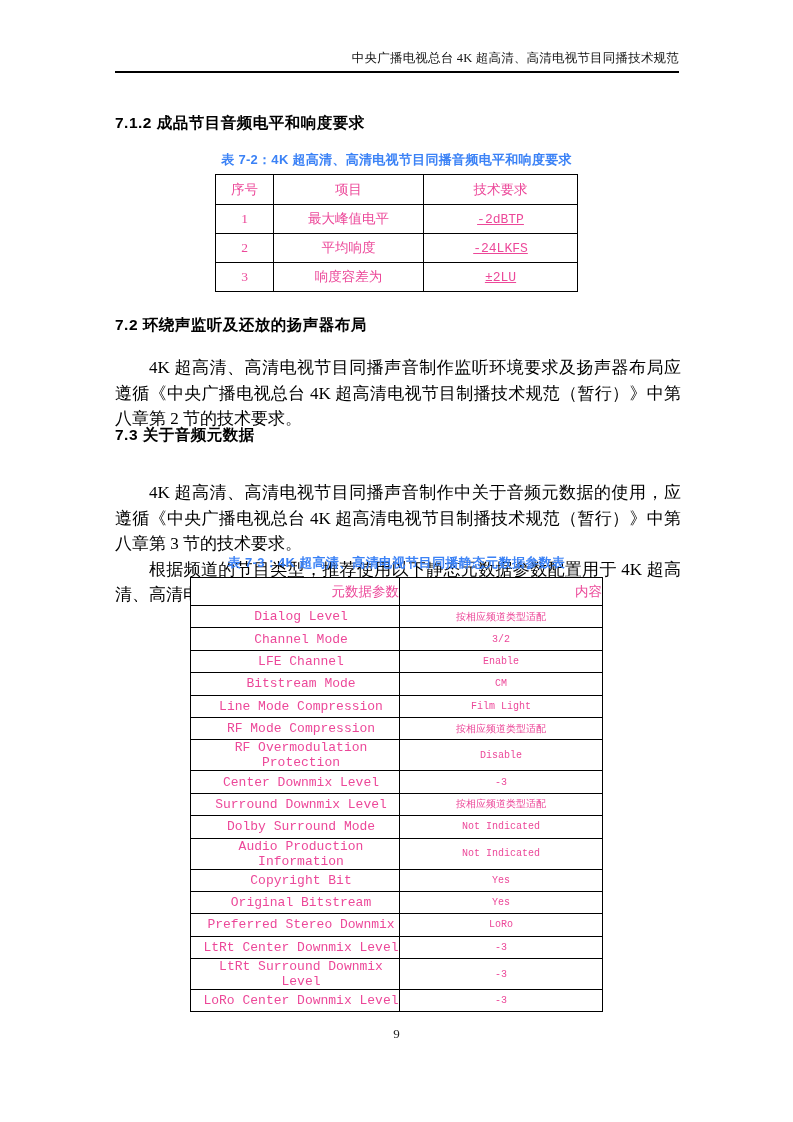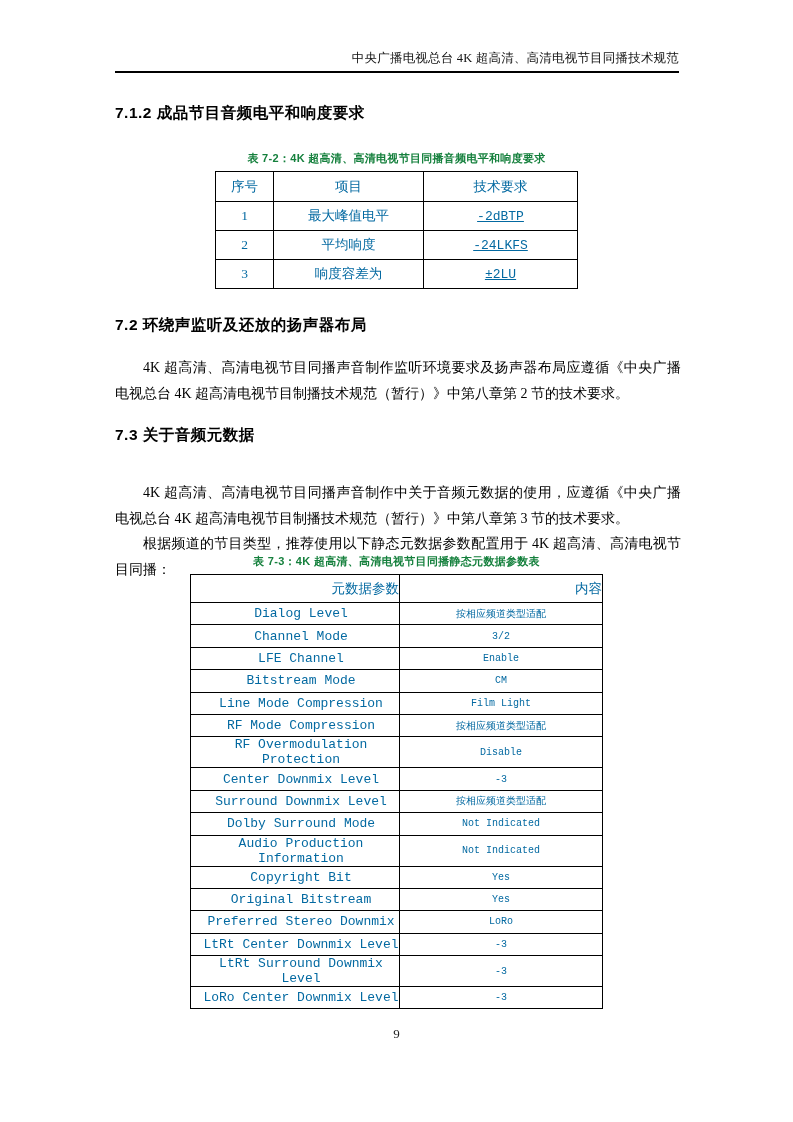--- a/index.html
+++ b/index.html
@@ -21,45 +21,45 @@
     padding-bottom: 4px; border-bottom: 2px solid #000;
   }
 
   
   .sec-heading {
     position: absolute; left: 115px;
     font-family: "Liberation Sans", "DejaVu Sans", sans-serif;
     font-weight: bold; font-size: 15.5px; color: #000;
     letter-spacing: 0.5px;
   }
-  .h712 { top: 103px; }
+  .h712 { top: 113px; }
   .h72  { top: 315px; }
   .h73  { top: 425px; }
 
   
   .para-block { position: absolute; left: 115px; width: 566px; }
   .p72 { top: 355px; }
   .p73 { top: 480px; }
   .para {
-    font-size: 14px; line-height: 25.5px;
+    font-size: 17px; line-height: 25.5px;
     text-align: justify; text-indent: 2em; color: #000;
   }
 
   
   .table-block { position: absolute; left: 0; width: 793px; }
   .t72-block { top: 151px; }
   .t73-block { top: 554px; }
   .table-caption {
     text-align: center; font-family: "Liberation Sans", "DejaVu Sans", sans-serif;
-    font-weight: bold; font-size: 11px; color: #15803d; margin-bottom: 5px;
+    font-weight: bold; font-size: 13px; color: #3b82f6; margin-bottom: 5px;
     letter-spacing: 0.3px;
   }
   table { border-collapse: collapse; table-layout: fixed; margin: 0 auto;
           border: 1.5px solid #000; background: #fff; }
-  td { border: 1px solid #000; font-size: 13.5px; color: #0369a1;
+  td { border: 1px solid #000; font-size: 13.5px; color: #ec4899;
        vertical-align: middle; overflow: hidden; }
 
   
   .t72 { width: 362px; }
   .t72 td { text-align: center; height: 29px; }
   .t72 thead td { height: 30px; }
   .t72 tbody td:nth-child(3) {
     font-family: "Liberation Mono", "DejaVu Sans Mono", monospace; font-size: 13px; text-decoration: underline;
   }
 

